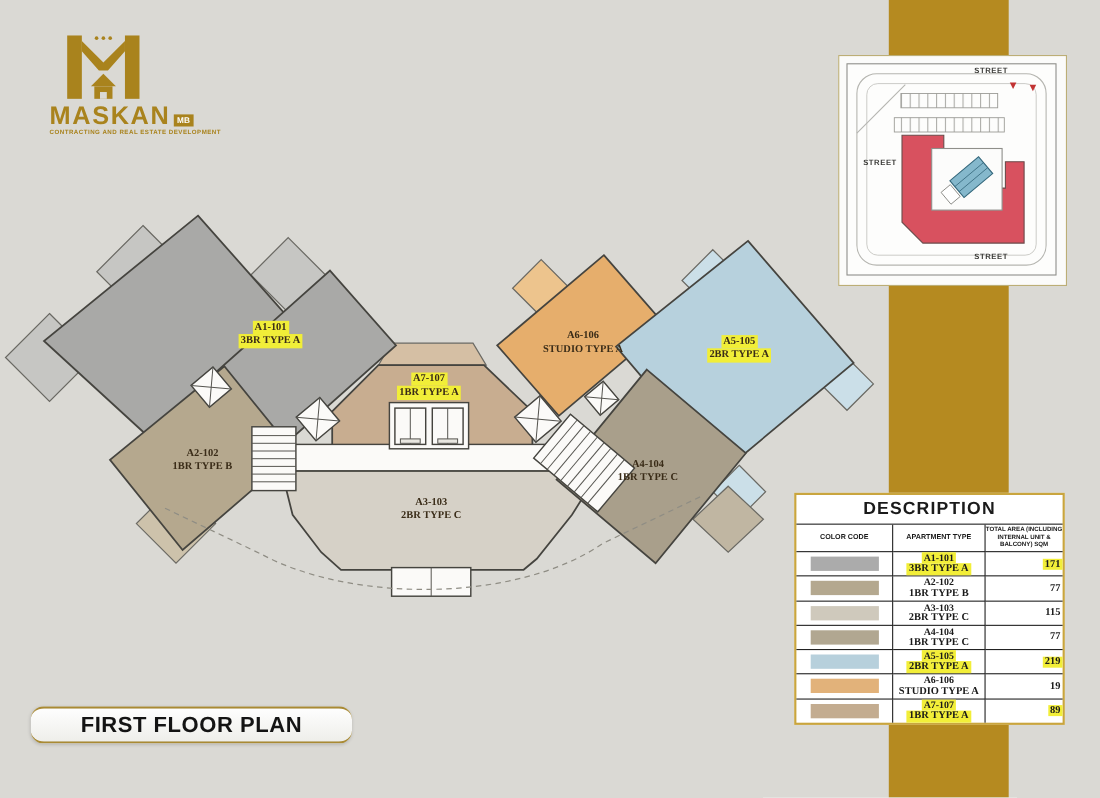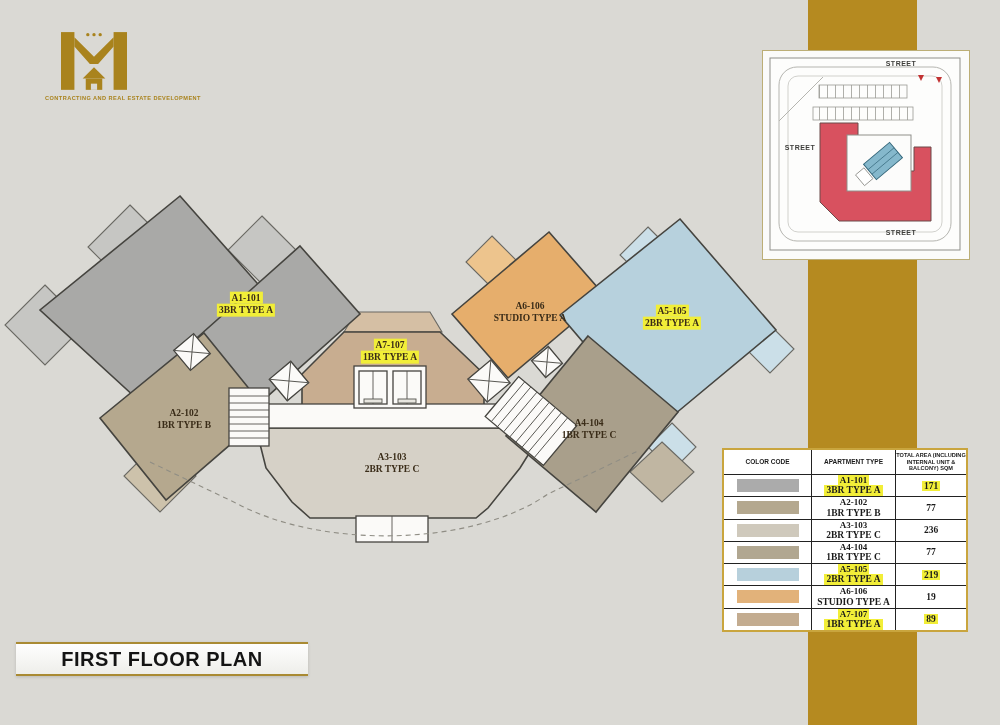--- a/index.html
+++ b/index.html
@@ -39,58 +39,62 @@
 
   
   .dtable{position:absolute;left:722px;top:448px;width:246px;background:#fff;
           border:2.5px solid #c9a53e;box-sizing:border-box;z-index:3;
           font-family:"Liberation Serif",serif;color:#1a1a1a;}
   .dhead{height:26px;border-bottom:1.3px solid #222;display:flex;align-items:center;justify-content:center;
          font-family:"Liberation Sans",sans-serif;font-weight:bold;font-size:16px;letter-spacing:1px;}
   .drow{display:grid;grid-template-columns:88px 84px 1fr;}
   .dcell{border-right:1.2px solid #222;border-bottom:1.2px solid #222;display:flex;flex-direction:column;
          align-items:center;justify-content:center;min-height:21px;}
-  .dcell:last-child{border-right:none;}
+  .dcell:last-child{border-right:none;align-items:flex-end;}
   .drow:last-child .dcell{border-bottom:none;}
   .chead{font-family:"Liberation Sans",sans-serif;font-weight:bold;font-size:6.5px;line-height:1.25;
          text-align:center;height:24px;}
   .chead.small{font-size:5.6px;}
   .sw{width:62px;height:13px;}
   .cline1{font-weight:bold;font-size:9px;line-height:1.15;}
   .cline2{font-weight:bold;font-size:9.5px;line-height:1.15;}
   .carea{font-weight:bold;font-size:9.5px;}
   .tl span{display:inline-block;padding:0 2px;}
   .tl.hl span{background:#f2ee38;}
 
   
-  .titlebar{position:absolute;left:16px;top:642px;width:292px;height:30px;z-index:3;
+  .titlebar{position:absolute;left:28px;top:642px;width:292px;height:30px;z-index:3;
             background:linear-gradient(#fefefe,#eeeeea);
             border-top:2px solid #a98a33;border-bottom:2px solid #a98a33;
             box-shadow:0 1px 3px rgba(0,0,0,0.15);
-            display:flex;align-items:center;justify-content:center;}
+            display:flex;align-items:center;justify-content:center;border-radius:12px;}
   .titlebar span{font-weight:bold;font-size:20px;letter-spacing:0.5px;color:#141414;}
 </style>
 </head>
 <body>
 
 <div class="page">
   <div class="gold-stripe"></div>
 
   <div class="logo">
     <svg class="mmark" width="66" height="60" viewBox="0 0 64 58">
       <rect x="0" y="0" width="13" height="56" fill="#a9831d"></rect>
       <rect x="51" y="0" width="13" height="56" fill="#a9831d"></rect>
       <polygon points="13,5 32,24 51,5 51,14 36,31 28,31 13,14" fill="#a9831d"></polygon>
       <circle cx="26" cy="2.5" r="1.6" fill="#a9831d"></circle>
       <circle cx="32" cy="2.5" r="1.6" fill="#a9831d"></circle>
       <circle cx="38" cy="2.5" r="1.6" fill="#a9831d"></circle>
       <polygon points="21,45 32,34 43,45" fill="#a9831d"></polygon>
       <rect x="24" y="45" width="16" height="11" fill="#a9831d"></rect>
       <rect x="29" y="50" width="6" height="6" fill="#dad9d4"></rect>
     </svg>
+    <div class="brandrow">
+      <span class="brand">MASKAN</span>
+      <span class="mb">MB</span>
+    </div>
     <div class="tagline">CONTRACTING AND REAL ESTATE DEVELOPMENT</div>
   </div>
 
   <svg class="plan" width="1000" height="725" viewBox="0 0 1000 725">
 
     <polygon class="balc" points="130,205 172,247 130,289 88,247" fill="#c6c6c3"></polygon>
     <polygon class="balc" points="262,216 296,250 262,284 228,250" fill="#c6c6c3"></polygon>
     <polygon class="balc" points="45,285 85,325 45,365 5,325" fill="#c6c6c3"></polygon>
     <polygon class="balc" points="160,440 196,476 160,512 124,476" fill="#cdc2ab"></polygon>
     <polygon class="balc" points="344,332 356,312 430,312 442,332" fill="#d5bfa4"></polygon>
@@ -214,20 +218,21 @@
       </g>
       <polygon points="155,24 161,24 158,30" fill="#c23333"></polygon>
       <polygon points="173,26 179,26 176,32" fill="#c23333"></polygon>
       <text x="138" y="15" text-anchor="middle">STREET</text>
       <text x="37" y="99" text-anchor="middle">STREET</text>
       <text x="138" y="184" text-anchor="middle">STREET</text>
     </svg>
   </div>
 
   <div class="dtable">
+    <div class="dhead">DESCRIPTION</div>
     <div class="drow">
       <div class="dcell chead">COLOR CODE</div>
       <div class="dcell chead">APARTMENT TYPE</div>
       <div class="dcell chead small">TOTAL AREA (INCLUDING INTERNAL UNIT &amp; BALCONY) SQM</div>
     </div>
 
     <div class="drow">
       <div class="dcell">
           <div class="sw" style="background: rgb(171, 171, 171);"></div>
         </div>
@@ -253,21 +258,21 @@
     </div>
     <div class="drow">
       <div class="dcell">
           <div class="sw" style="background: rgb(207, 201, 188);"></div>
         </div>
       <div class="dcell tl">
           <span class="cline1">A3-103</span>
           <span class="cline2">2BR TYPE C</span>
         </div>
       <div class="dcell tl">
-          <span class="carea">236</span>
+          <span class="carea">115</span>
         </div>
     </div>
     <div class="drow">
       <div class="dcell">
           <div class="sw" style="background: rgb(177, 167, 145);"></div>
         </div>
       <div class="dcell tl">
           <span class="cline1">A4-104</span>
           <span class="cline2">1BR TYPE C</span>
         </div>

